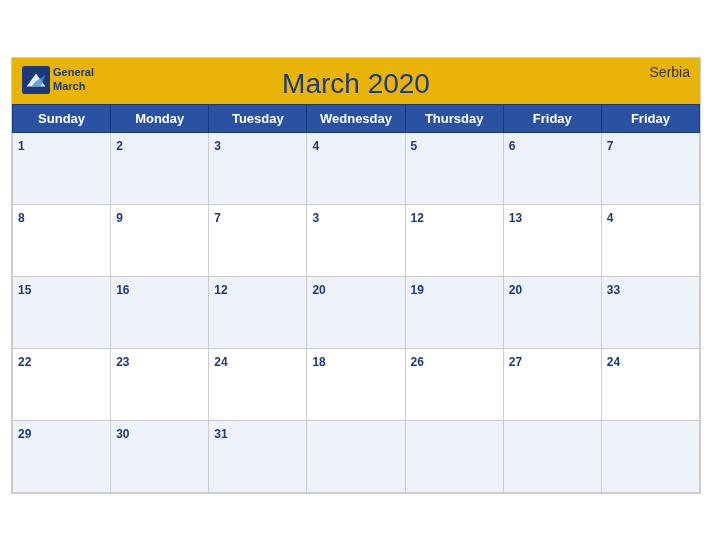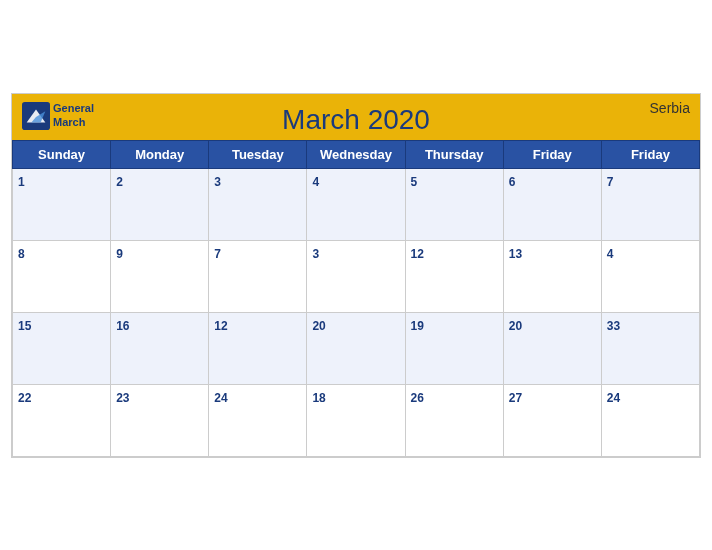--- a/index.html
+++ b/index.html
@@ -155,15 +155,24 @@
         </tr>
         <tr class="week-row">
           <td><span class="day-number">22</span></td>
           <td><span class="day-number">23</span></td>
           <td><span class="day-number">24</span></td>
           <td><span class="day-number">18</span></td>
           <td><span class="day-number">26</span></td>
           <td><span class="day-number">27</span></td>
           <td><span class="day-number">24</span></td>
         </tr>
+        <tr class="week-row">
+          <td><span class="day-number">29</span></td>
+          <td><span class="day-number">30</span></td>
+          <td><span class="day-number">31</span></td>
+          <td class="empty-cell"></td>
+          <td class="empty-cell"></td>
+          <td class="empty-cell"></td>
+          <td class="empty-cell"></td>
+        </tr>
       </tbody>
   </table>
 </div>
 
 </body></html>

